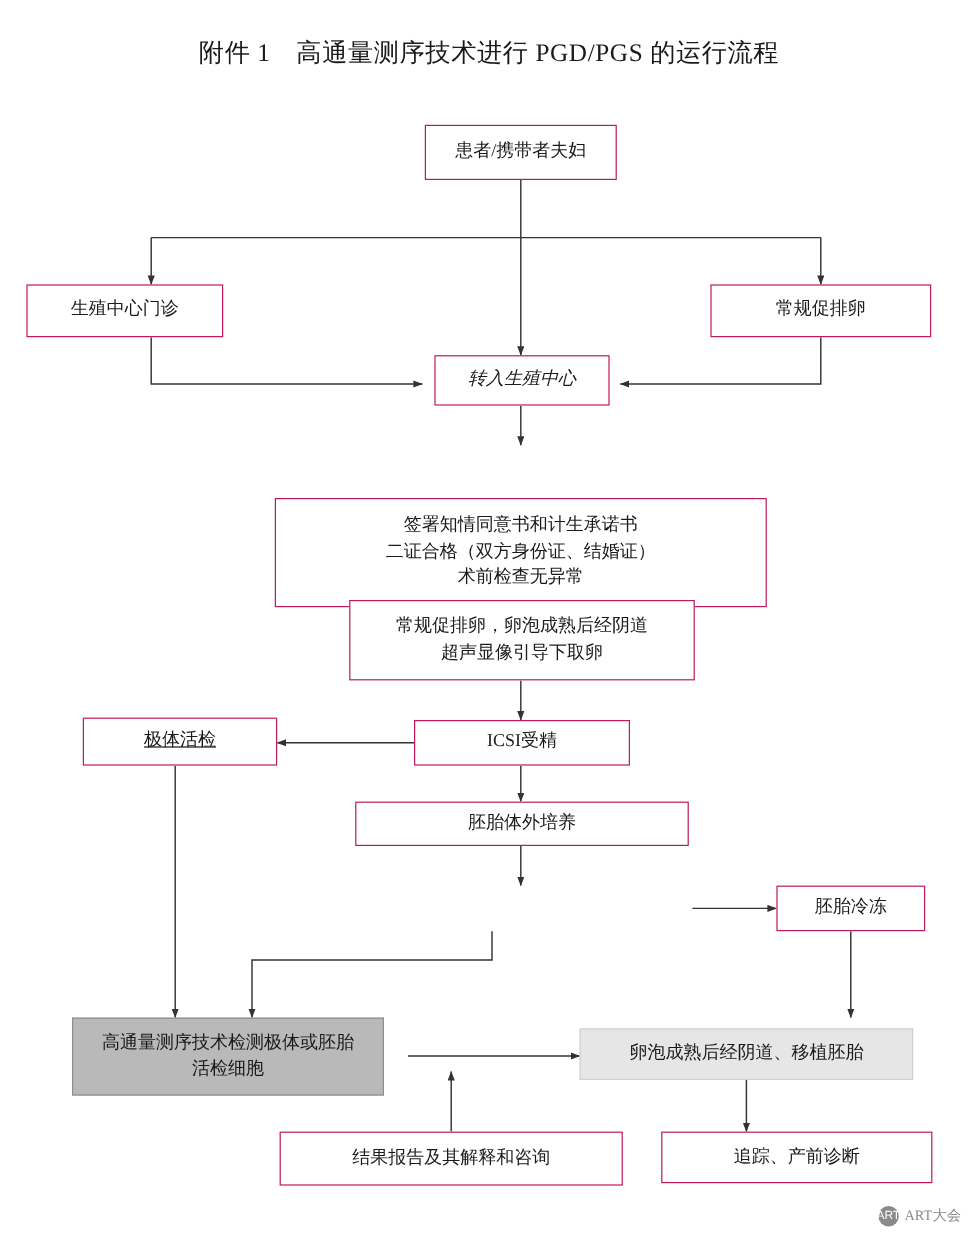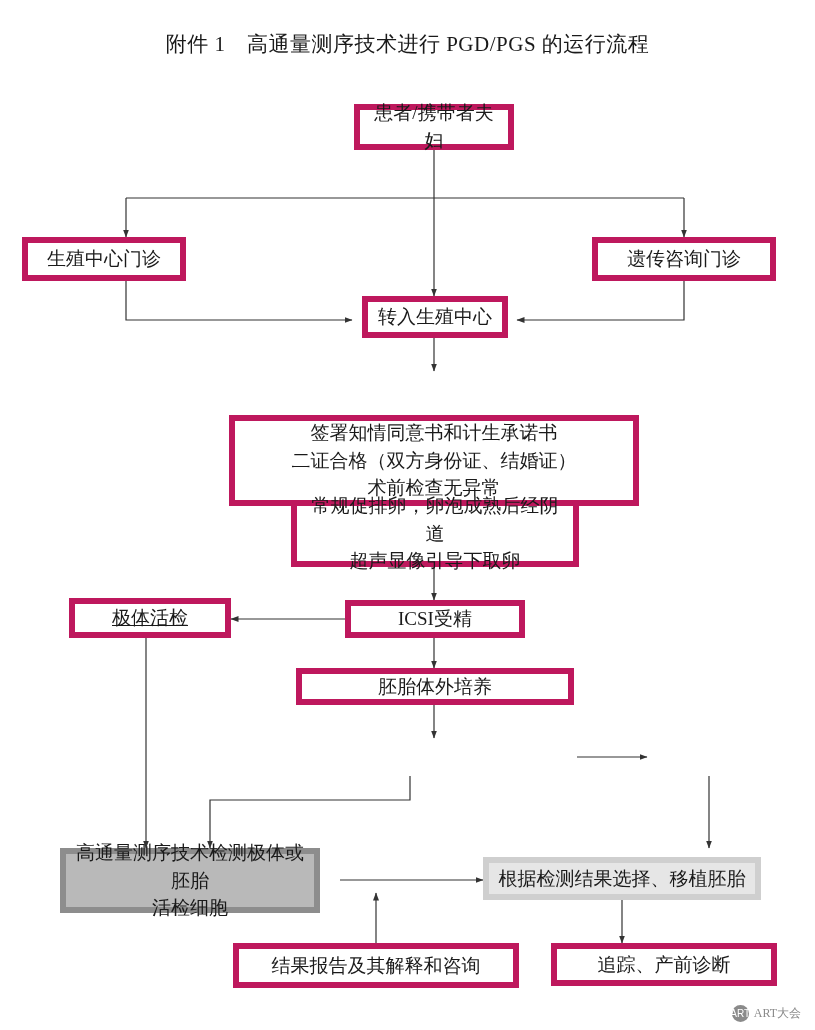--- a/index.html
+++ b/index.html
@@ -27,27 +27,27 @@
     top: 30px;
     width: 815px;
     text-align: center;
     font-size: 21px;
     font-weight: normal;
     letter-spacing: 0.5px;
   }
   .node {
     position: absolute;
     box-sizing: border-box;
-    border: 6px solid #be185d;
+    border: 1px solid #be185d;
     background: #ffffff;
     display: flex;
     align-items: center;
     justify-content: center;
     text-align: center;
-    font-size: 19px;
+    font-size: 15px;
     line-height: 1.45;
     padding: 2px 6px;
     white-space: pre-line;
   }
   .node.shaded-dark {
     background: #b9b9b9;
     border-color: #8d8d8d;
   }
   .node.shaded-light {
     background: #e6e6e6;
@@ -132,43 +132,44 @@
       <path d="M376,943 L376,893" marker-end="url(#arrow)"></path>
 
       <path d="M622,900 L622,943" marker-end="url(#arrow)"></path>
     </g>
   </svg>
 
   <div class="node" style="left:354px; top:104px; width:160px; height:46px;">患者/携带者夫妇</div>
 
   <div class="node" style="left:22px; top:237px; width:164px; height:44px;">生殖中心门诊</div>
 
-  <div class="node" style="left:592px; top:237px; width:184px; height:44px;">遗传咨询门诊</div>
+  <div class="node" style="left:592px; top:237px; width:184px; height:44px;">常规促排卵</div>
 
-  <div class="node" style="left:362px; top:296px; width:146px; height:42px;">转入生殖中心</div>
+  <div class="node" style="left:362px; top:296px; width:146px; height:42px;font-style:italic;">转入生殖中心</div>
 
   <div class="node" style="left:229px; top:371px; width:410px; height:91px;margin-top:44px;">签署知情同意书和计生承诺书
 二证合格（双方身份证、结婚证）
 术前检查无异常</div>
 
   <div class="node" style="left:291px; top:500px; width:288px; height:67px;">常规促排卵，卵泡成熟后经阴道
 超声显像引导下取卵</div>
 
   <div class="node" style="left:345px; top:600px; width:180px; height:38px;">ICSI受精</div>
 
   <div class="node" style="left:69px; top:598px; width:162px; height:40px;text-decoration:underline;">极体活检</div>
 
   <div class="node" style="left:296px; top:668px; width:278px; height:37px;">胚胎体外培养</div>
 
 
+  <div class="node" style="left:647px; top:738px; width:124px; height:38px;">胚胎冷冻</div>
 
   <div class="node shaded-dark" style="left:60px; top:848px; width:260px; height:65px;">高通量测序技术检测极体或胚胎
 活检细胞</div>
 
-  <div class="node shaded-light" style="left:483px; top:857px; width:278px; height:43px;">根据检测结果选择、移植胚胎</div>
+  <div class="node shaded-light" style="left:483px; top:857px; width:278px; height:43px;">卵泡成熟后经阴道、移植胚胎</div>
 
   <div class="node" style="left:233px; top:943px; width:286px; height:45px;text-align:right;">结果报告及其解释和咨询</div>
 
   <div class="node" style="left:551px; top:943px; width:226px; height:43px;">追踪、产前诊断</div>
 
   <div class="watermark">
     <span class="wm-badge">ART</span>
     <span>ART大会</span>
   </div>
 

